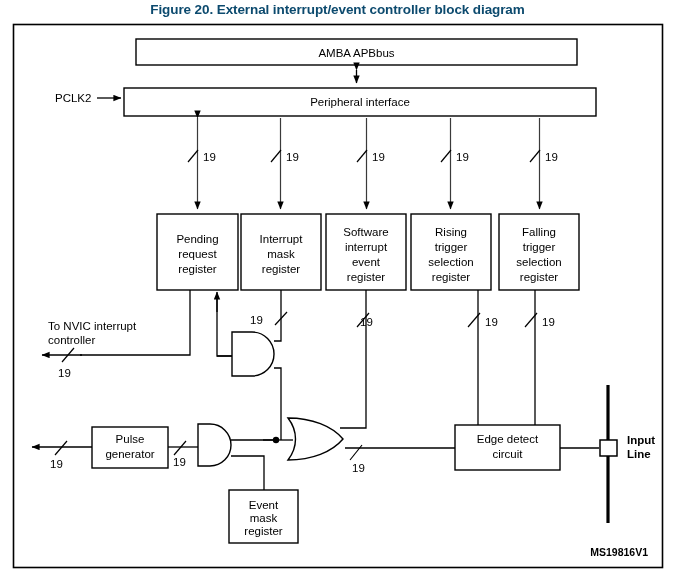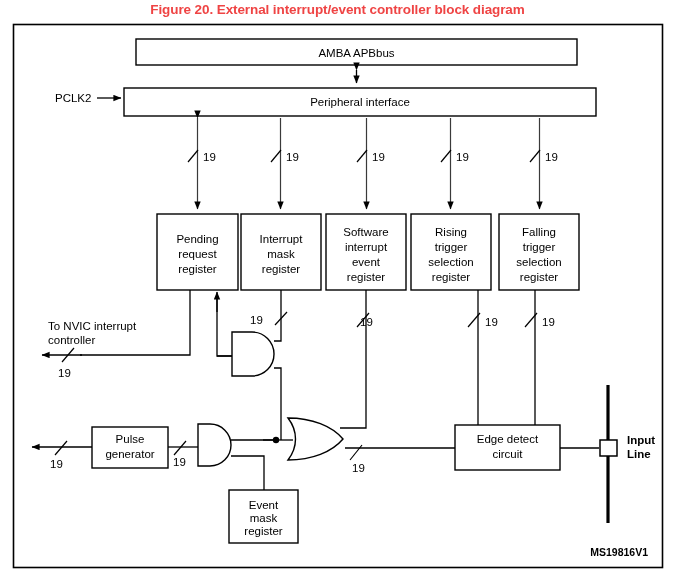--- a/index.html
+++ b/index.html
@@ -2,21 +2,21 @@
 <html><head>
 <meta charset="utf-8">
 <style>
   html,body{margin:0;padding:0;background:#ffffff;}
   body{width:675px;height:575px;overflow:hidden;
        font-family:"Liberation Sans","DejaVu Sans",sans-serif;}
   #page{position:relative;width:675px;height:575px;background:#fff;}
   svg{display:block;}
   .fig-title{
     position:absolute;left:0;top:0;width:675px;height:22px;
-    text-align:center;font-size:13.5px;font-weight:bold;color:#ef4444;
+    text-align:center;font-size:13.5px;font-weight:bold;color:#0c4a6e;
     line-height:20px;letter-spacing:-0.1px;
   }
   text{font-family:"Liberation Sans","DejaVu Sans",sans-serif;fill:#000;}
   .blk{font-size:11.5px;text-anchor:middle;}
   .lbl19{font-size:11.5px;text-anchor:start;}
   .sig{font-size:11.5px;text-anchor:start;}
   .bold{font-weight:bold;font-size:11.5px;text-anchor:start;}
   .code{font-size:10.5px;font-weight:bold;text-anchor:end;}
   .box{fill:#ffffff;stroke:#000000;stroke-width:1.4;}
   .frame{fill:none;stroke:#000000;stroke-width:1.6;}

